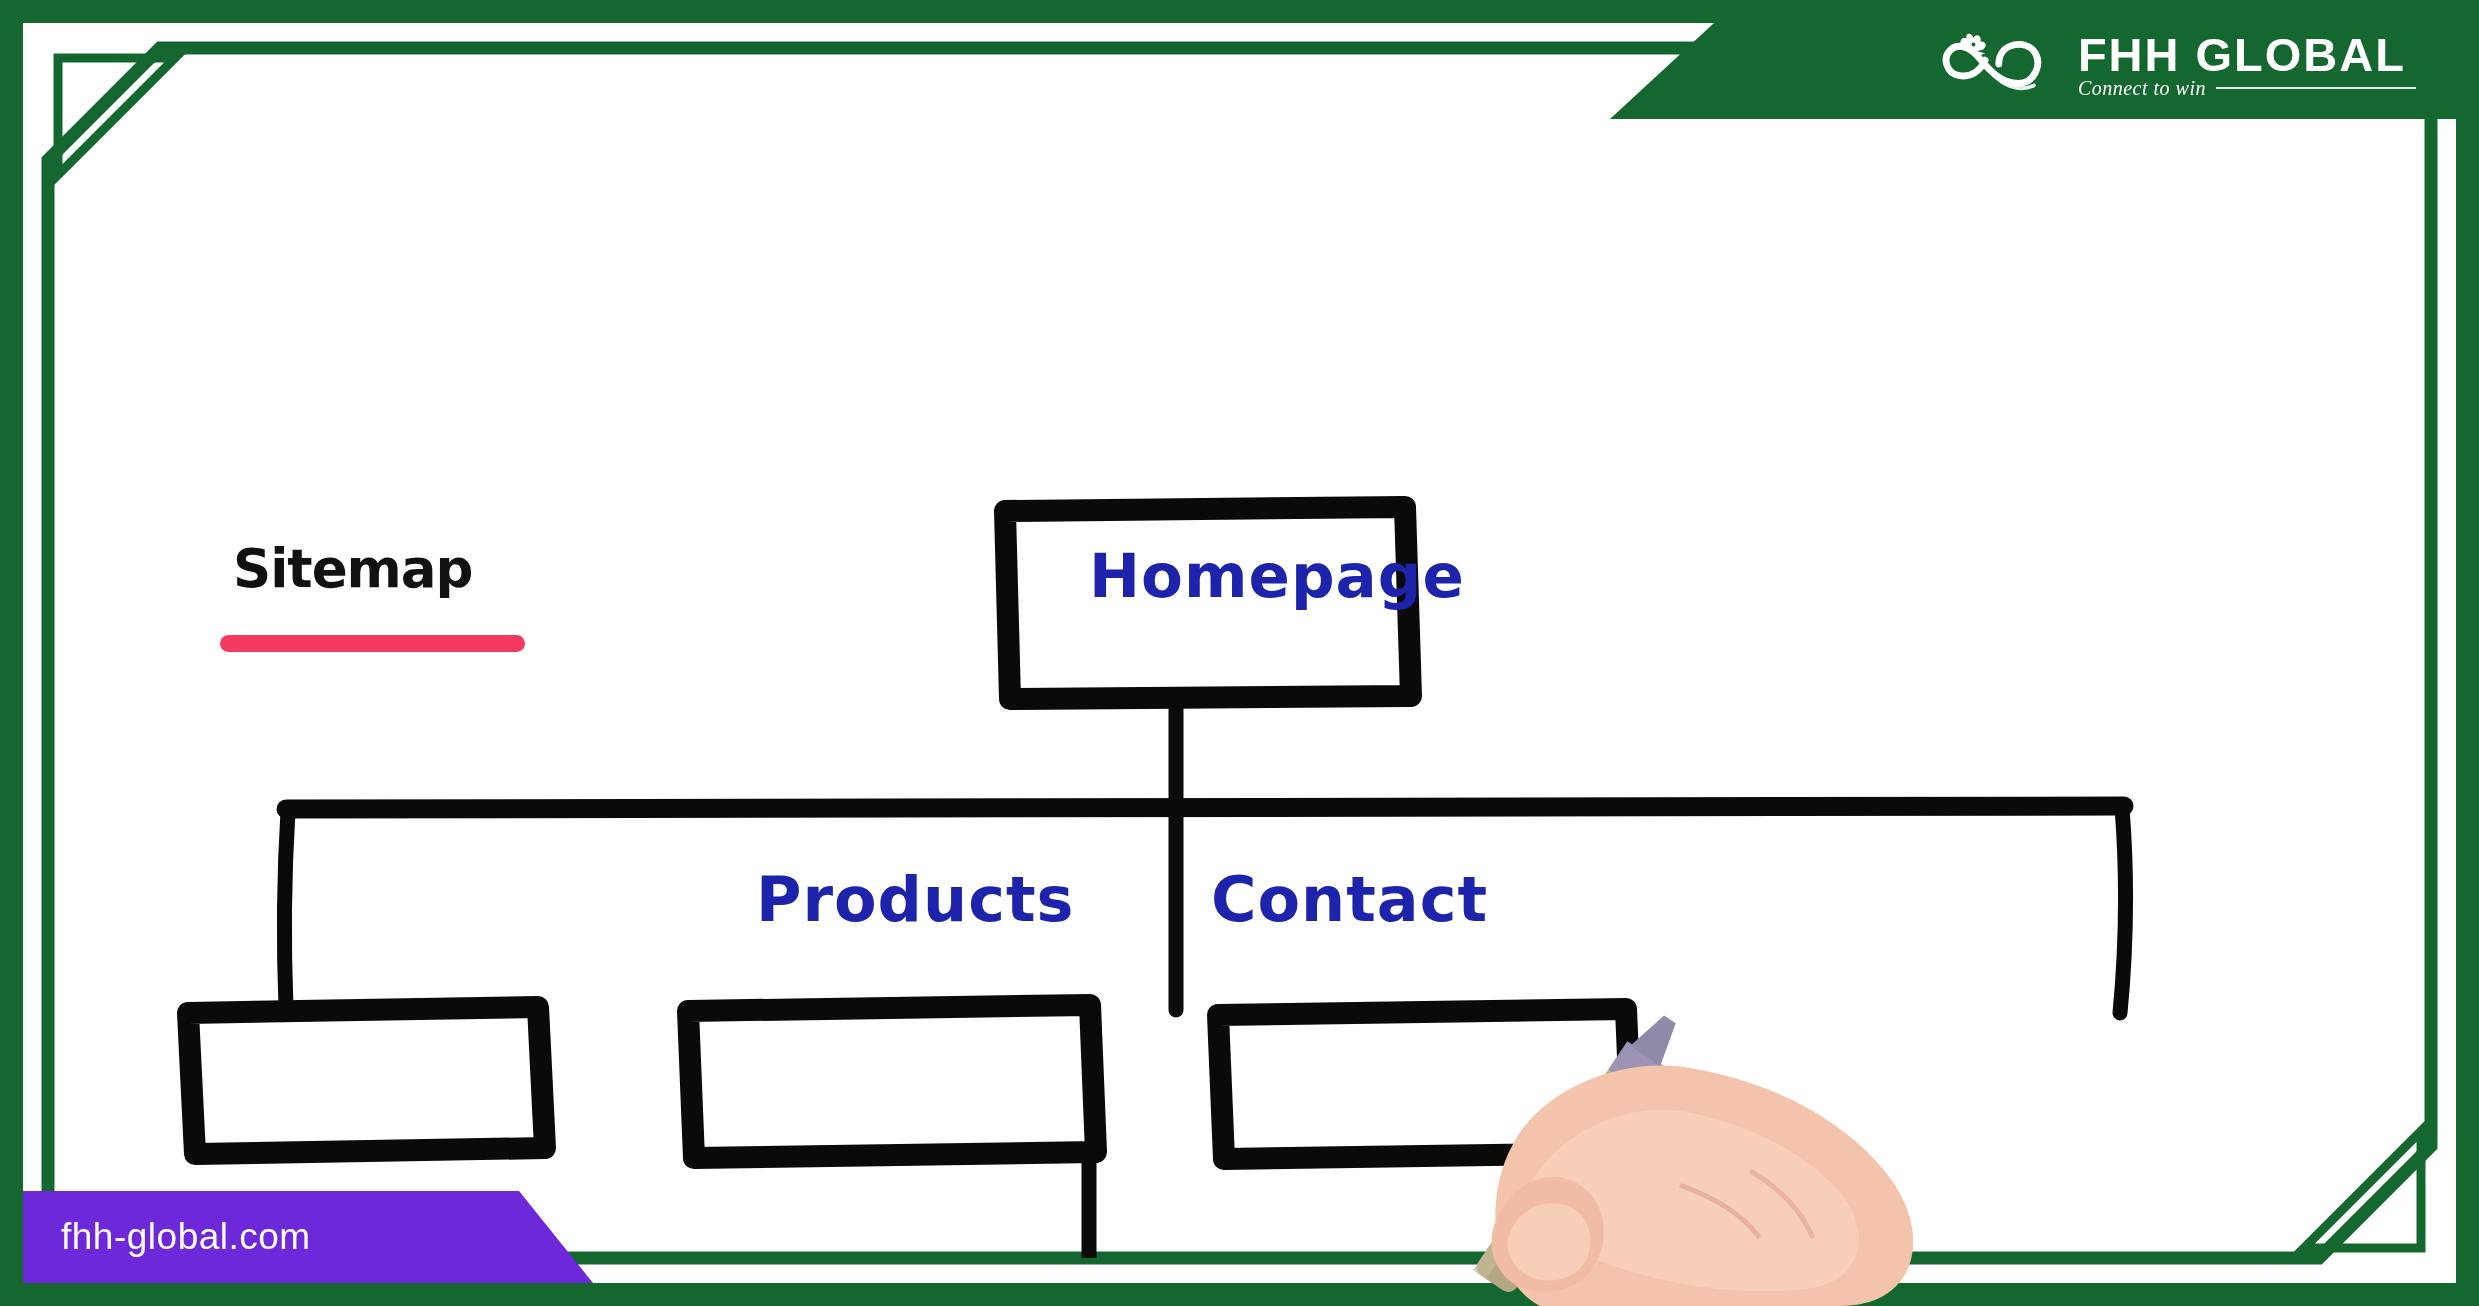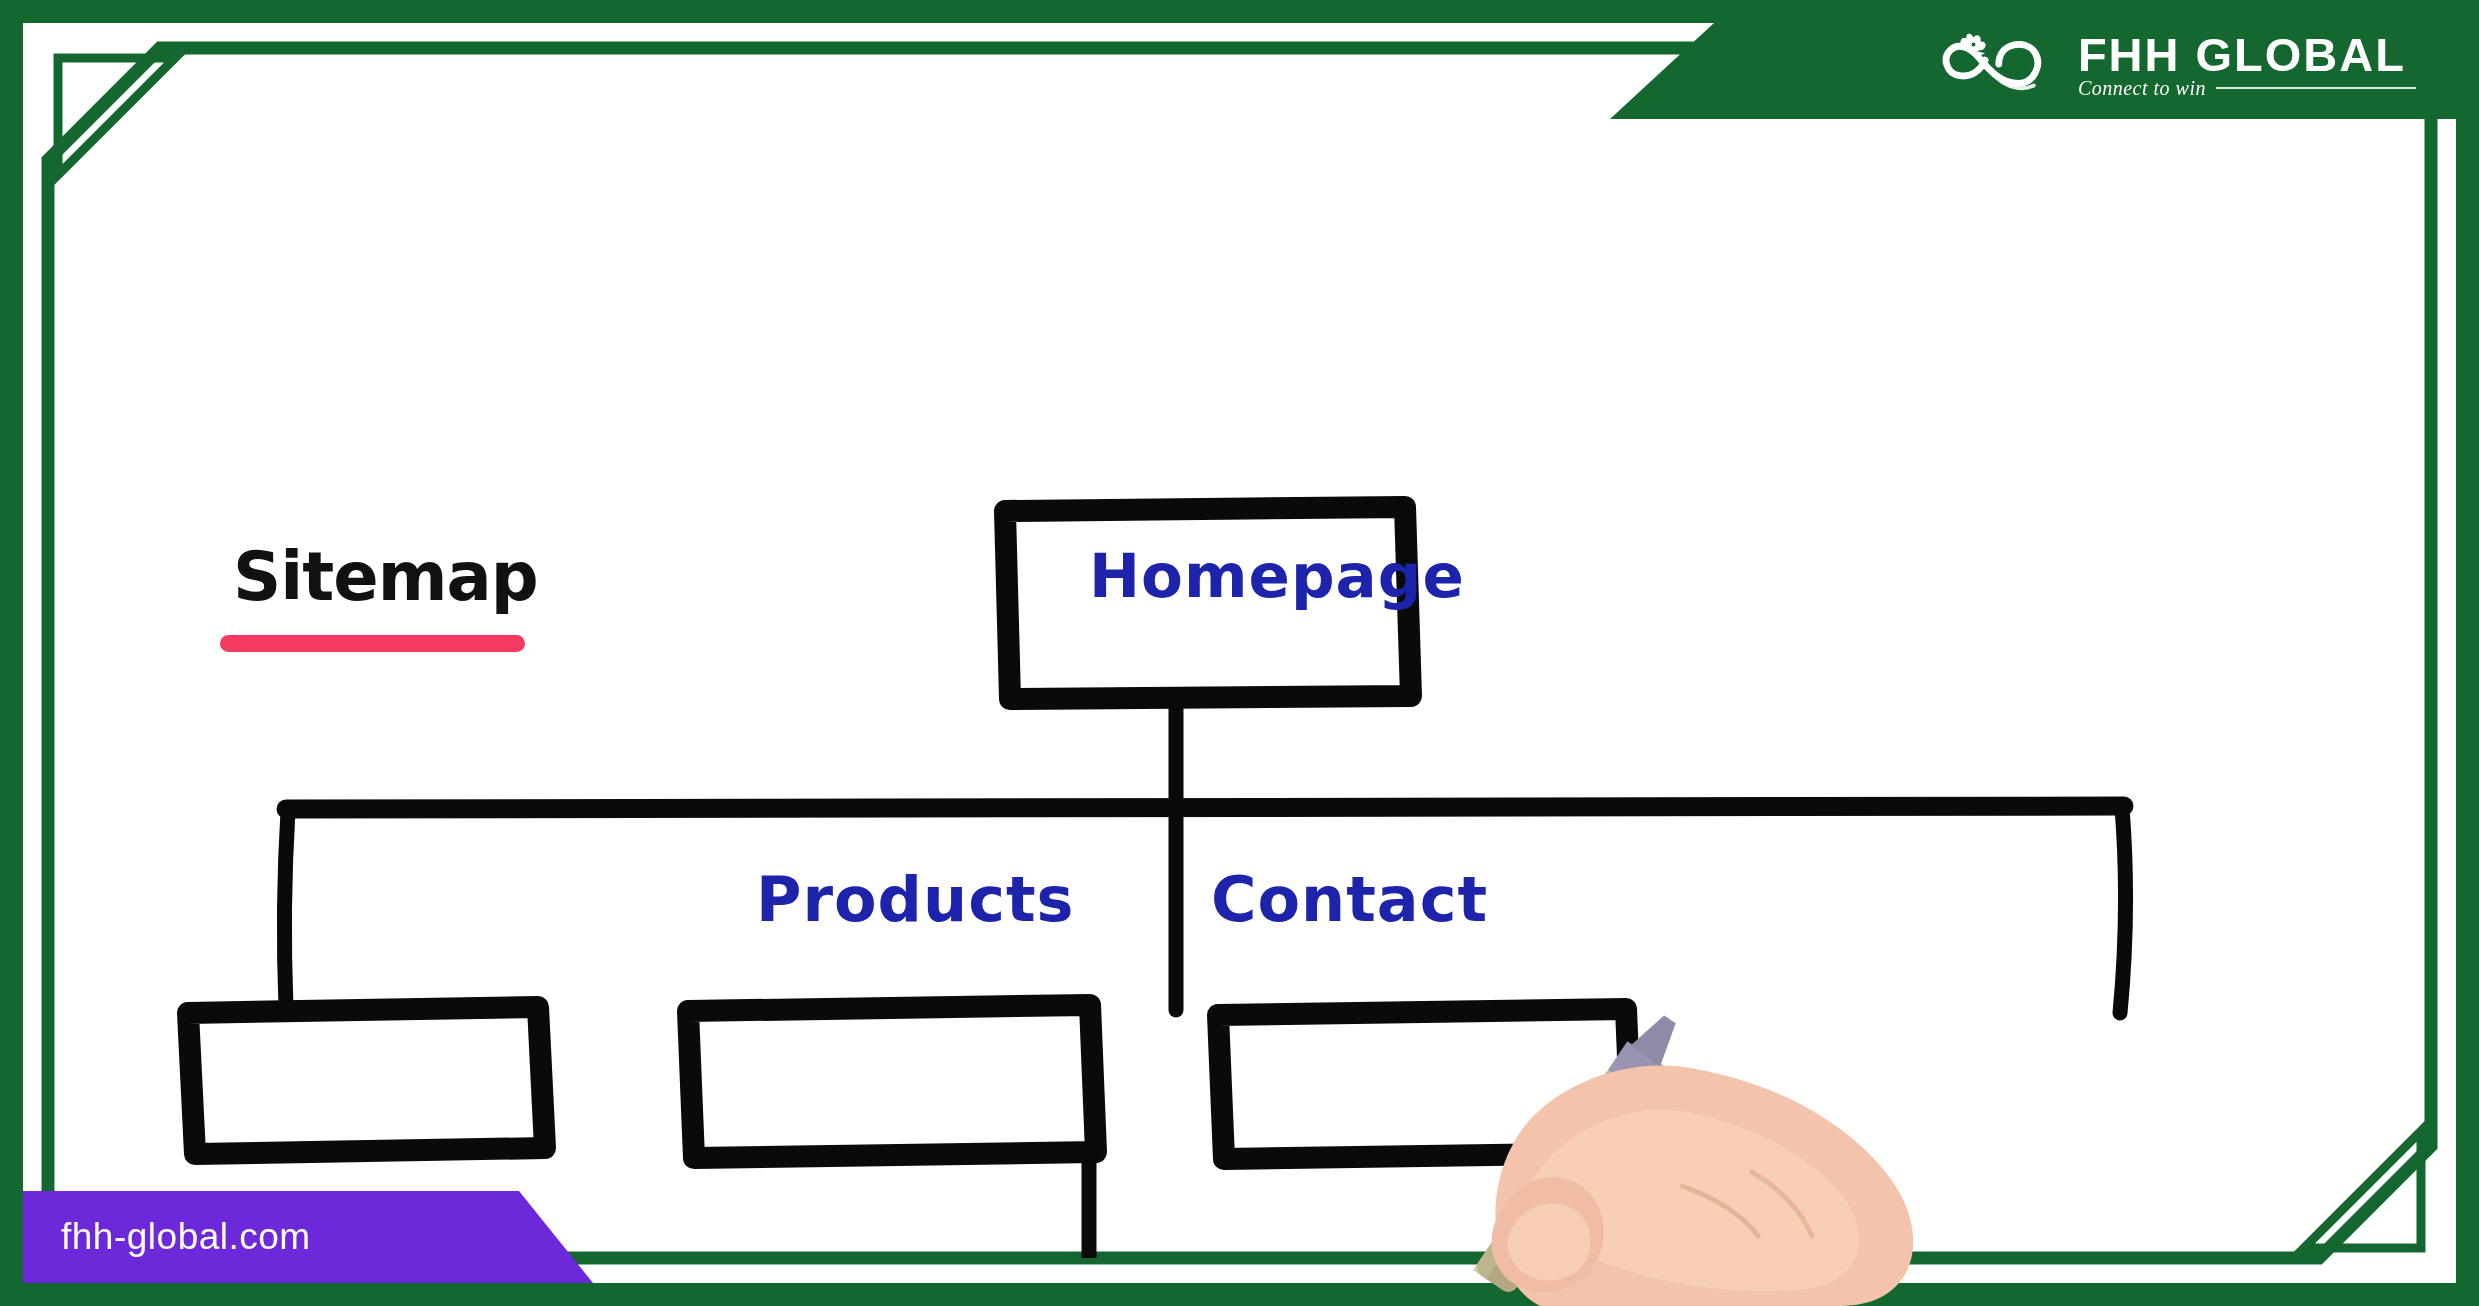--- a/index.html
+++ b/index.html
@@ -46,21 +46,21 @@
   .node-label{
     position:absolute;color:#1d24ab;font-weight:bold;white-space:nowrap;
     font-family:"DejaVu Sans",sans-serif;letter-spacing:1px;
   }
   .lbl-homepage{left:1041px;top:492px;font-size:61px;}
   .lbl-about{left:222px;top:815px;font-size:62px;}
   .lbl-products{left:708px;top:815px;font-size:62px;}
   .lbl-contact{left:1163px;top:815px;font-size:62px;}
 
   .title-sitemap{
-    position:absolute;left:185px;top:490px;font-size:67px;font-weight:bold;color:#111111;
+    position:absolute;left:185px;top:490px;font-size:53px;font-weight:bold;color:#111111;
     font-family:"DejaVu Sans",sans-serif;letter-spacing:-1px;
   }
   .title-underline{position:absolute;left:172px;top:587px;width:305px;height:17px;
     background:#f43a5e;border-radius:9px;}
 
   
   .hand-layer{position:absolute;left:1420px;top:940px;width:620px;height:366px;pointer-events:none;}
 </style>
 </head>
 <body>

